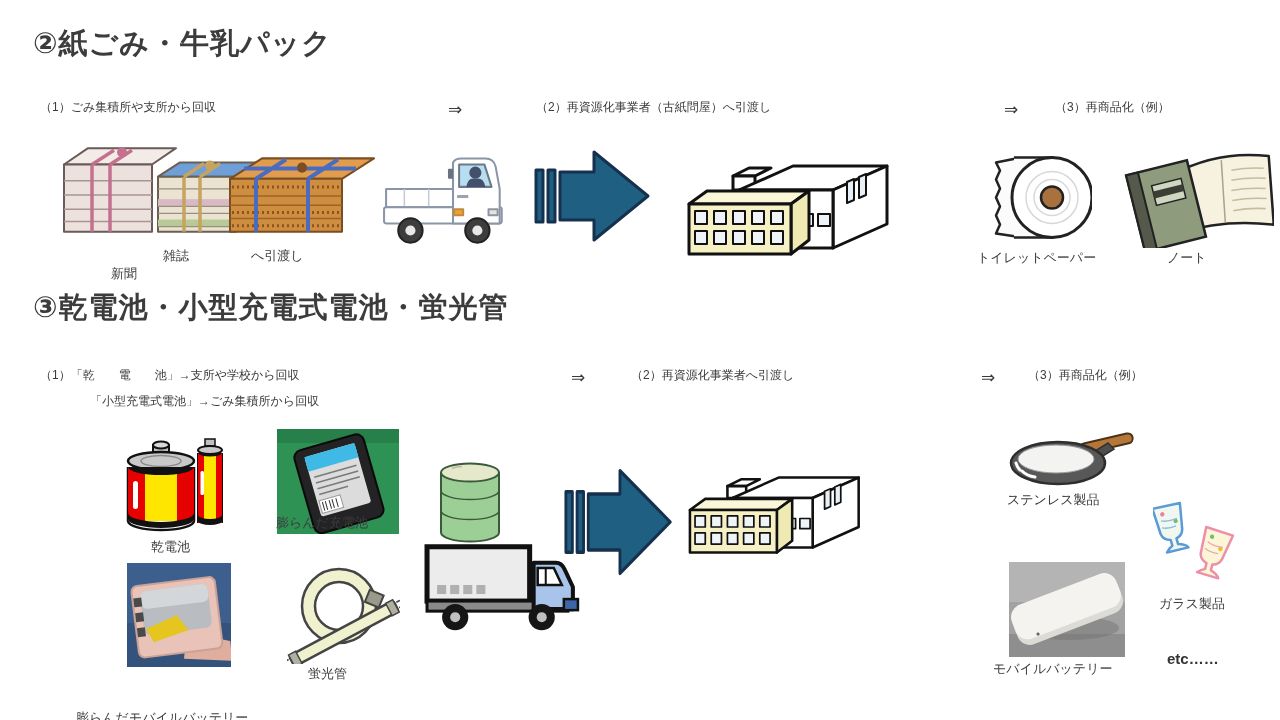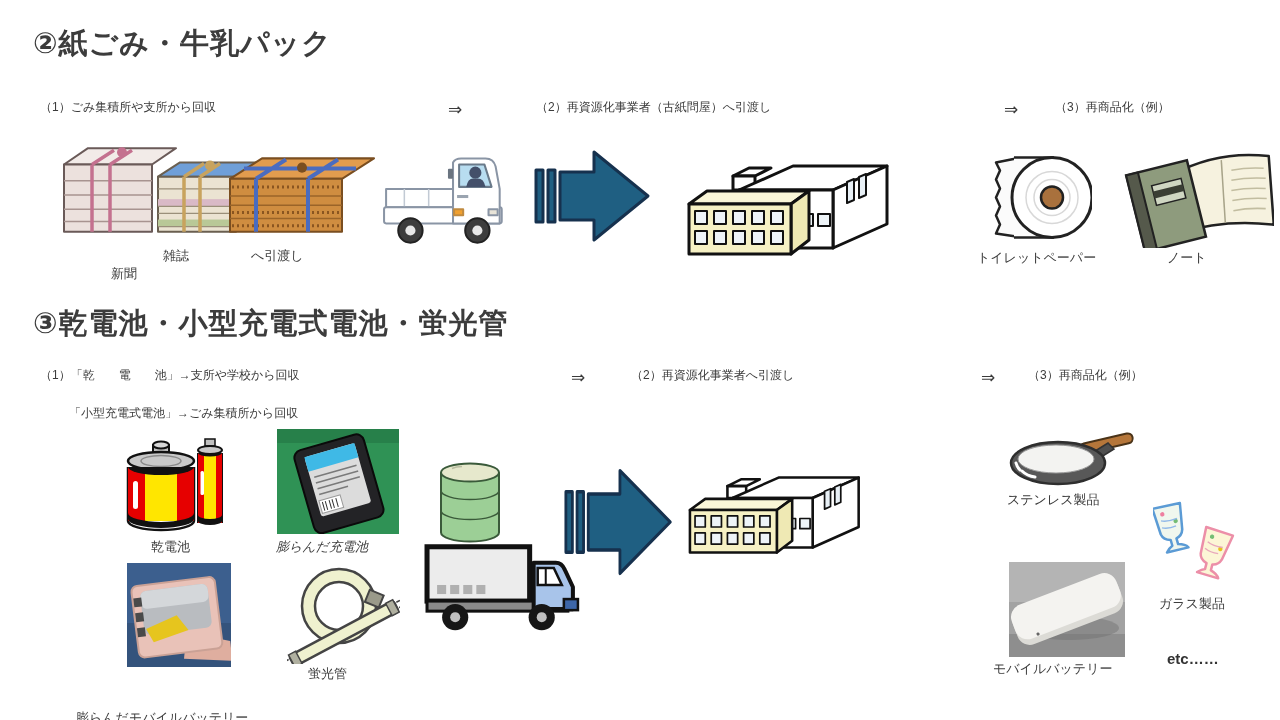--- a/index.html
+++ b/index.html
@@ -149,24 +149,24 @@
           <rect x="44" y="38" width="30" height="20" fill="#cfd6c2" stroke="#222" stroke-width="1.5"></rect>
           <rect x="44" y="44" width="30" height="7" fill="#3a3e34"></rect>
         </g>
       </svg>
     </div>
     <span class="abs cap" style="left:977px; top:249px;">トイレットペーパー</span>
     <span class="abs cap" style="left:1167px; top:249px;">ノート</span>
   </section>
 
   <section>
-    <h1 class="abs title" style="left:33px; top:304px;">③乾電池・小型充電式電池・蛍光管</h1>
+    <h1 class="abs title" style="left:33px; top:288px;">③乾電池・小型充電式電池・蛍光管</h1>
 
     <span class="abs step" style="left:40px; top:367px;">（1）「乾　　電　　池」→支所や学校から回収</span>
-    <span class="abs step" style="left:69px; top:393px;margin-top:12px;">「小型充電式電池」→ごみ集積所から回収</span>
+    <span class="abs step" style="left:90px; top:393px;">「小型充電式電池」→ごみ集積所から回収</span>
     <span class="abs flow-arrow" style="left:571px; top:367px;">⇒</span>
     <span class="abs step" style="left:631px; top:367px;">（2）再資源化事業者へ引渡し</span>
     <span class="abs flow-arrow" style="left:981px; top:367px;">⇒</span>
     <span class="abs step" style="left:1028px; top:367px;">（3）再商品化（例）</span>
 
     <div class="illust" style="left:123px; top:424px; width:100px; height:112px;">
       <svg viewBox="0 0 100 110">
         <rect x="30" y="20" width="16" height="12" fill="#c0c0c0" stroke="#111" stroke-width="2"></rect>
         <ellipse cx="38" cy="20" rx="8" ry="3.5" fill="#d8d8d8" stroke="#111" stroke-width="2"></ellipse>
         <ellipse cx="38" cy="36" rx="33" ry="9" fill="#c9c9c9" stroke="#111" stroke-width="2.5"></ellipse>
@@ -197,21 +197,21 @@
           <rect x="26" y="12" width="72" height="86" rx="8" fill="#232326" stroke="#0a0a0a" stroke-width="2"></rect>
           <rect x="36" y="20" width="52" height="62" rx="3" fill="#dcdcdc"></rect>
           <rect x="36" y="20" width="52" height="15" fill="#3fb9e6"></rect>
           <path d="M40,42 h44 M40,48 h44 M40,54 h44 M40,60 h30" stroke="#7a7a7a" stroke-width="1.5"></path>
           <rect x="38" y="66" width="22" height="13" fill="#ffffff" stroke="#999" stroke-width="1"></rect>
           <path d="M41,68 v9 M44,68 v9 M48,68 v9 M51,68 v9 M55,68 v9" stroke="#333" stroke-width="1"></path>
         </g>
       </svg>
     </div>
     <span class="abs cap" style="left:151px; top:538px;">乾電池</span>
-    <span class="abs cap" style="left:276px; top:538px;font-style:italic;">膨らんだ充電池</span>
+    <span class="abs cap" style="left:276px; top:514px;">膨らんだ充電池</span>
 
     <div class="illust" style="left:127px; top:563px; width:104px; height:104px;">
       <svg viewBox="0 0 104 104" preserveAspectRatio="none">
         <rect width="104" height="104" fill="#3c5f8e"></rect>
         <rect y="60" width="104" height="44" fill="#34537c"></rect>
         <g transform="rotate(-7 52 55)">
           <polygon points="58,70 100,84 100,104 52,96" fill="#dfae9f"></polygon>
           <rect x="8" y="18" width="84" height="72" rx="6" fill="#e9c2b8" stroke="#caa195" stroke-width="2"></rect>
           <rect x="16" y="24" width="68" height="44" rx="6" fill="#b9bcc0"></rect>
           <rect x="16" y="24" width="68" height="18" rx="6" fill="#d4d7da"></rect>

